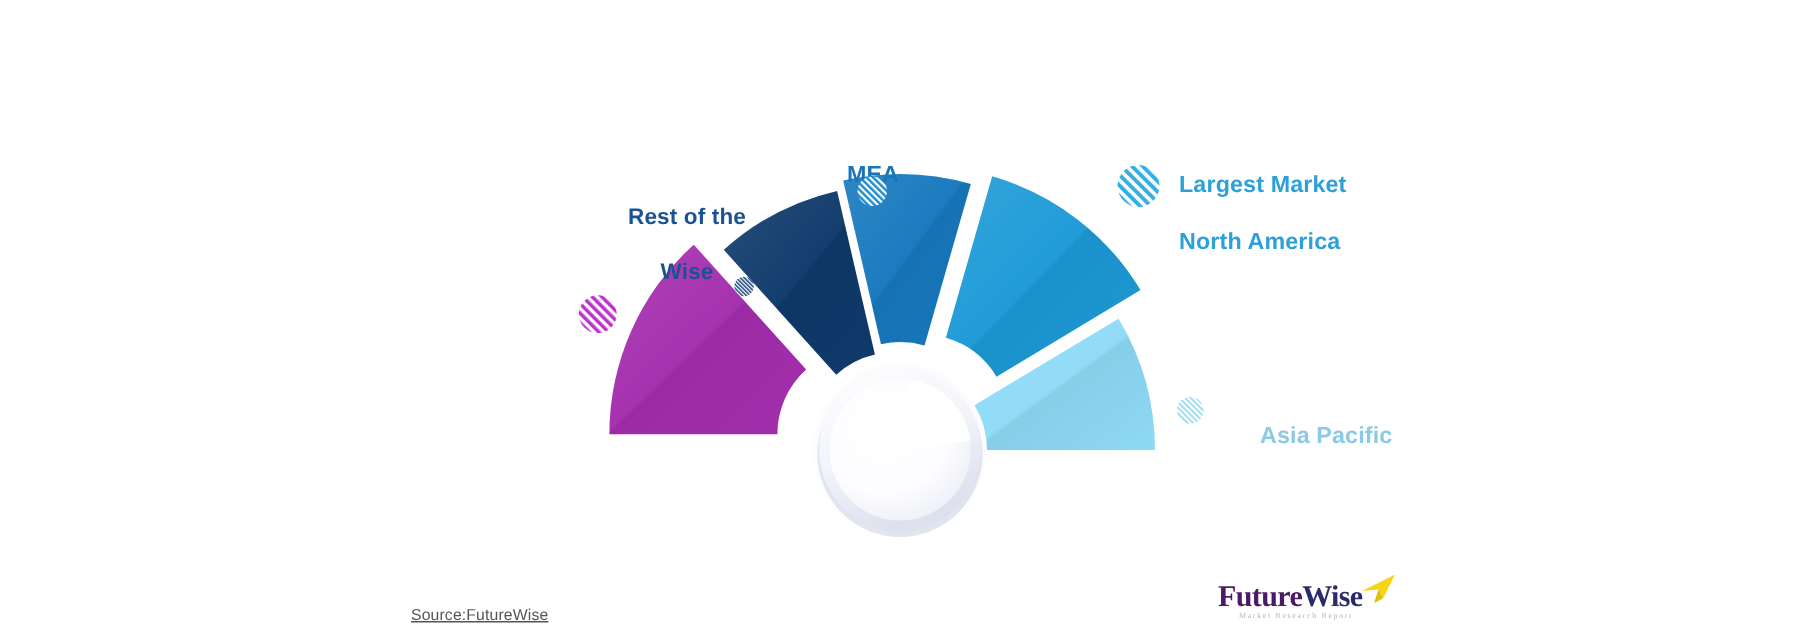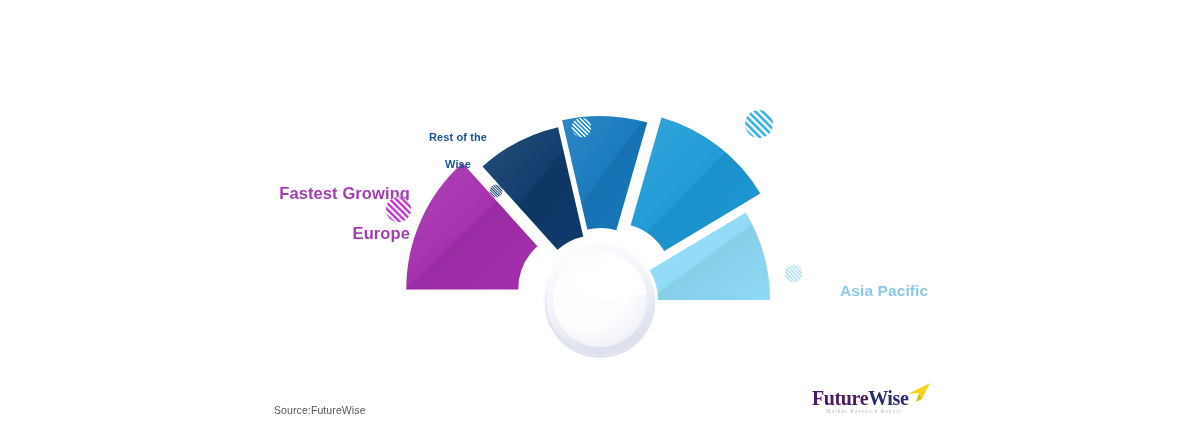--- a/index.html
+++ b/index.html
@@ -33,21 +33,21 @@
     white-space: pre-line;
     letter-spacing: .1px;
   }
 
   .lbl-europe {
     left: 240px; top: 163px; width: 170px;
     font-size: 16.5px; color: #A23EAF; text-align: right;
   }
   .lbl-row {
     left: 398px; top: 118px; width: 120px;
-    font-size: 11px; color: #1A5293; text-align: center;
+    font-size: 15px; color: #1A5293; text-align: center;
   }
   .lbl-mea {
     left: 532px; top: 89px; width: 100px;
     font-size: 15.5px; color: #1A74B8; text-align: center;
   }
   .lbl-na {
     left: 786px; top: 96px; width: 190px;
     font-size: 15.5px; color: #2CA0DA; text-align: left;
   }
   .lbl-ap {
@@ -71,21 +71,21 @@
     position: absolute;
     left: 274px; top: 385px;
     font-size: 13.5px; font-weight: bold;
     color: #3a3a3a; letter-spacing: .15px;
     white-space: nowrap;
   }
   .footer-source {
     position: absolute;
     left: 274px; top: 404px;
     font-size: 10.5px; color: #555;
-    letter-spacing: .1px; white-space: nowrap;
+    letter-spacing: .1px; white-space: nowrap; text-decoration: underline;
   }
 
   .logo-wrap {
     position: absolute;
     left: 812px; top: 383px;
     width: 118px; height: 34px; font-family: Liberation Serif, serif;
   }
   .logo-text {
     position: absolute; left: 0; top: 4px;
     font-size: 20px; font-weight: bold;
@@ -168,40 +168,43 @@
         </g>
       <g id="hub-group">
           <circle cx="600" cy="300" r="59" fill="url(#hubHalo)"></circle>
           <circle cx="600" cy="303" r="55" fill="#c3cade" opacity="0.45"></circle>
           <circle cx="600" cy="300" r="54" fill="url(#hubRing)"></circle>
           <circle cx="600" cy="300" r="47" fill="url(#hubGrad)"></circle>
           <path d="M 600 300 L 647 294 A 47 47 0 0 0 606 253 Z" fill="#ffffff" opacity="0.85"></path>
         </g>
     </svg>
 
-    <div class="label lbl-europe">
-      <span>Fastest Growing</span><br>
-      <span>Europe</span>
-    </div>
     <svg class="marker m-europe" viewBox="0 0 30 30">
       <circle cx="15" cy="15" r="14" fill="url(#hatch-magenta)"></circle>
     </svg>
 
     <div class="label lbl-row">
       <span>Rest of the</span><br>
       <span>Wise</span>
     </div>
     <svg class="marker m-row" viewBox="0 0 30 30">
       <circle cx="15" cy="15" r="14" fill="url(#hatch-navy)"></circle>
     </svg>
 
+    <div class="label lbl-mea">
+      <span>MEA</span>
+    </div>
     <svg class="marker m-mea" viewBox="0 0 30 30">
       <circle cx="15" cy="15" r="14" fill="url(#hatch-blue)"></circle>
     </svg>
 
+    <div class="label lbl-na">
+      <span>Largest Market</span><br>
+      <span>North America</span>
+    </div>
     <svg class="marker m-na" viewBox="0 0 30 30">
       <circle cx="15" cy="15" r="14" fill="url(#hatch-lightblue)"></circle>
     </svg>
 
     <div class="label lbl-ap">
       <span>Asia Pacific</span>
     </div>
     <svg class="marker m-ap" viewBox="0 0 30 30">
       <circle cx="15" cy="15" r="14" fill="url(#hatch-paleblue)"></circle>
     </svg>

